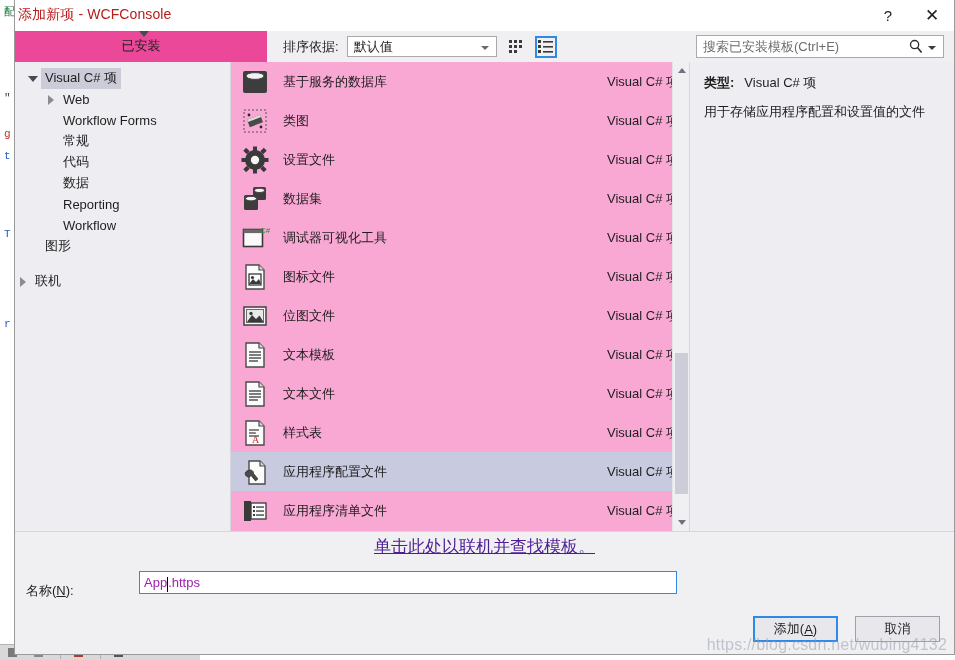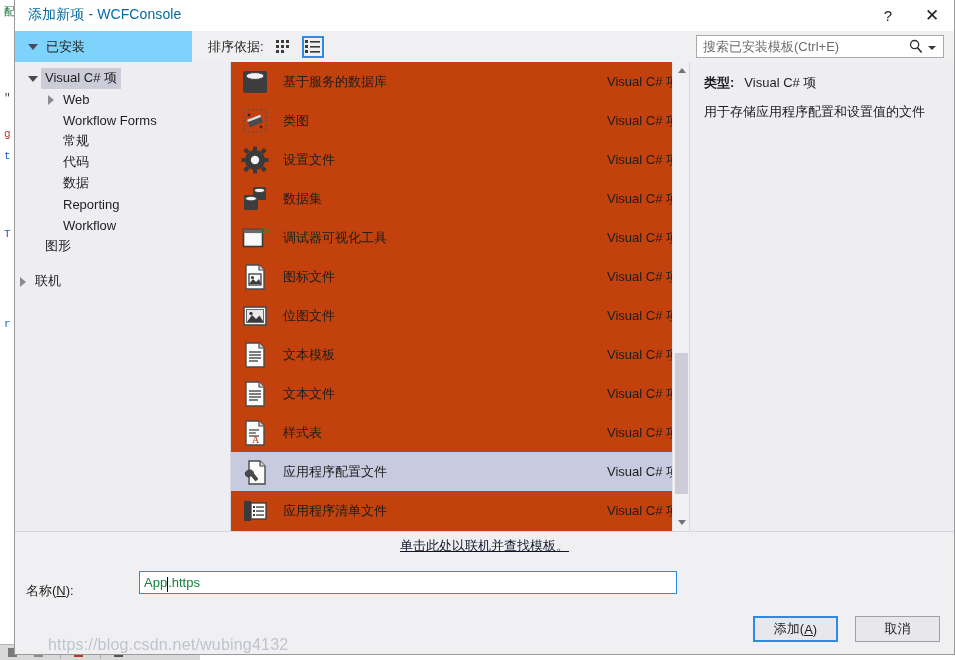--- a/index.html
+++ b/index.html
@@ -39,44 +39,44 @@
 
   
   #titlebar {
     height: 31px; min-height: 31px;
     background: #ffffff;
     display: flex; align-items: center;
     border-bottom: 1px solid #ffffff;
     position: relative;
   }
   #title-text {
-    margin-left: 13px; font-size: 14px; color: #0369a1;
+    margin-left: 3px; font-size: 14px; color: #b91c1c;
     letter-spacing: .1px;
   }
   .titlebtn {
     width: 44px; height: 30px;
     display: flex; align-items: center; justify-content: center;
     font-size: 15px; color: #222; cursor: default;
     user-select: none;
   }
   #titlebar-spacer { flex: 1; }
   #btn-close { font-size: 17px; font-weight: 300; }
 
   
   #toolbar {
     height: 31px; min-height: 31px;
     display: flex; align-items: center;
     background: #f0f0f2;
     position: relative;
   }
   #installed-head {
-    width: 177px; height: 31px;
-    background: #7dd3fc;
+    width: 252px; height: 31px;
+    background: #ec4899;
     display: flex; align-items: center;
-    font-size: 13px; color: #1e1e1e;
+    font-size: 13px; color: #1e1e1e; flex-direction: column;
   }
   .tri-down {
     width: 0; height: 0; margin-left: 13px; margin-right: 8px;
     border-left: 5px solid transparent;
     border-right: 5px solid transparent;
     border-top: 6px solid #4a4a55;
   }
 
   #sortlabel { margin-left: 16px; font-size: 13px; color: #1e1e1e; }
   #sortselect {
@@ -120,21 +120,21 @@
     height: 21px; display: flex; align-items: center;
     white-space: nowrap;
   }
   .tnode .lbl { padding: 1px 4px 2px 4px; }
   .tnode.selected .lbl { background: #ccccd9; }
   .tw { width: 16px; display: flex; align-items: center; justify-content: center; }
 
   
   #listwrap {
     flex: 1; min-width: 0;
-    background: #c2410c;
+    background: #f9a8d4;
     border-right: 1px solid #d6d6dd;
     display: flex; flex-direction: column;
     position: relative;
     overflow: hidden;
   }
   #list { flex: 1; overflow: hidden; position: relative; }
   .titem {
     height: 39px;
     display: flex; align-items: center;
     padding-left: 8px; padding-right: 10px;
@@ -192,39 +192,39 @@
   #det-desc { margin-top: 10px; line-height: 19px; }
 
   
   #linkbar {
     height: 29px; min-height: 29px;
     display: flex; align-items: center; justify-content: center;
     background: #f0f0f2;
     border-top: 1px solid #d6d6dd;
   }
   #online-link {
-    font-size: 13px; color: #0f172a;
+    font-size: 17px; color: #4c1d95;
     text-decoration: underline; cursor: pointer;
   }
 
   
   #namerow {
     height: 44px; min-height: 44px;
     display: flex; align-items: center;
     background: #f0f0f2;
     padding-left: 11px;
   }
   #namelabel { font-size: 13px; color: #1e1e1e; width: 113px; margin-top: 17px; }
   #namelabel u { text-decoration: underline; }
   #nameinput {
     width: 538px; height: 23px;
     background: #ffffff;
     border: 1px solid #2e8ae6;
     display: flex; align-items: center;
-    font-size: 13px; color: #15803d;
+    font-size: 13px; color: #a21caf;
     position: relative;
     padding-left: 4px;
   }
   #name-caret {
     display: inline-block; width: 1px; height: 15px;
     background: #000; margin: 0 0px;
     position: relative; top: 2px;
   }
 
   
@@ -245,21 +245,21 @@
   }
   .dlgbtn.default {
     background: #e8e8ec;
     border: 2px solid #2e8ae6;
   }
   .dlgbtn u { text-decoration: underline; }
 
   
   #watermark {
     position: absolute; left: 0; bottom: 6px;
-    width: 100%; text-align: left; padding-right: 8px;
+    width: 100%; text-align: right; padding-right: 8px;
     font-size: 16px; color: rgba(150,158,175,0.55);
     pointer-events: none; letter-spacing: .2px;
     white-space: nowrap;
     z-index: 40;
     padding-left: 48px;
   }
 </style>
 </head>
 <body>
 
@@ -290,20 +290,24 @@
   </div>
 
   <div id="toolbar">
     <div id="installed-head">
       <div class="tri-down"></div>
       <span>已安装</span>
     </div>
 
     <div id="sortlabel">排序依据:</div>
 
+    <div id="sortselect">
+      <span class="sv">默认值</span>
+      <span class="caret"></span>
+    </div>
 
     <div class="viewbtn" id="view-grid">
       <svg width="14" height="14" viewBox="0 0 14 14">
         <rect x="0" y="0" width="3" height="3" fill="#3a3a3a"></rect>
         <rect x="5" y="0" width="3" height="3" fill="#3a3a3a"></rect>
         <rect x="10" y="0" width="3" height="3" fill="#3a3a3a"></rect>
         <rect x="0" y="5" width="3" height="3" fill="#3a3a3a"></rect>
         <rect x="5" y="5" width="3" height="3" fill="#3a3a3a"></rect>
         <rect x="10" y="5" width="3" height="3" fill="#3a3a3a"></rect>
         <rect x="0" y="10" width="3" height="3" fill="#3a3a3a"></rect>

